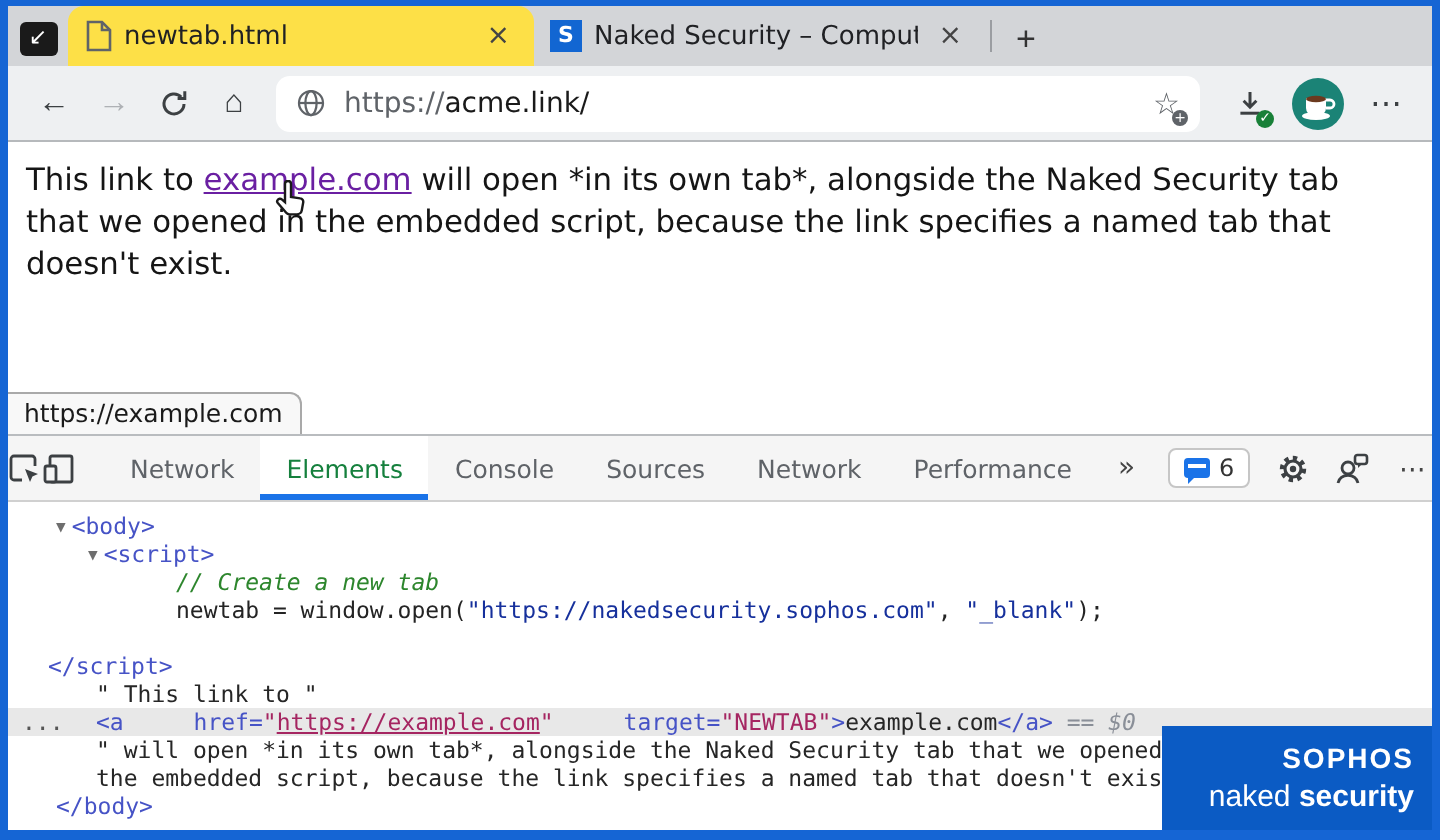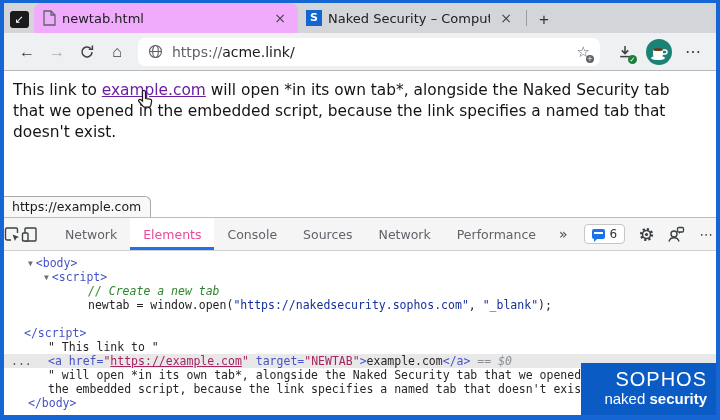--- a/index.html
+++ b/index.html
@@ -4,21 +4,21 @@
 <style>
   * { margin:0; padding:0; box-sizing:border-box; }
   html,body { width:720px; height:420px; font-family:"DejaVu Sans", sans-serif; }
   .win { width:720px; height:420px; background:#fff; border:4px solid #1565d4; border-top-width:3px; border-bottom-width:5px; display:flex; flex-direction:column; overflow:hidden; }
 
   
   .tabstrip { height:30px; background:#d3d5d8; display:flex; align-items:flex-end; flex-shrink:0; }
   .tab-actions { width:30px; height:28px; display:flex; align-items:center; justify-content:center; border:none; background:transparent; cursor:pointer; }
   .tab-actions .sq { width:19px; height:17px; background:#1a1a1a; border-radius:3px; color:#fff; font-size:11px; line-height:17px; text-align:center; }
   .tab { height:30px; display:flex; align-items:center; padding:0 8px; font-size:13px; color:#202124; }
-  .tab.active { background:#f0abfc; border-radius:8px 8px 0 0; width:264px; }
+  .tab.active { background:#fde047; border-radius:8px 8px 0 0; width:233px; }
   .tab.inactive { width:226px; }
   .tab .title { flex:1; overflow:hidden; white-space:nowrap; margin:0 6px; }
   .tab .x { font-size:14px; color:#444; padding:0 4px; cursor:pointer; }
   .doc-icon { flex-shrink:0; }
   .fav { width:16px; height:16px; background:#1266d2; color:#fff; font-size:11px; font-weight:bold; text-align:center; line-height:16px; flex-shrink:0; }
   .tabsep { width:1px; height:16px; background:#9a9da1; margin:0 4px 7px 2px; }
   .newtab-btn { border:none; background:transparent; font-size:17px; color:#333; margin-bottom:3px; padding:0 8px; cursor:pointer; }
 
   
   .navbar { height:38px; background:#eef0f2; display:flex; align-items:center; padding:0 8px; border-bottom:1px solid #b6b9bc; flex-shrink:0; }
@@ -39,46 +39,46 @@
   .page a { color:#6a1fa2; }
   .cursor { position:absolute; left:130px; top:19px; }
   .tooltip { position:absolute; left:0; bottom:0; background:#f8f8f8; border:1px solid #a9a9a9; border-left:none; border-bottom:none; border-radius:0 6px 0 0; font-size:12.5px; color:#1a1a1a; padding:2px 9px 3px 8px; }
 
   
   .devtools { flex:1; border-top:1px solid #b9bcbf; display:flex; flex-direction:column; position:relative; background:#fff; overflow:hidden; }
   .dt-bar { height:33px; background:#f5f5f5; border-bottom:1px solid #d0d0d0; display:flex; align-items:stretch; flex-shrink:0; }
   .dt-iconbtn { width:30px; border:none; background:transparent; display:flex; align-items:center; justify-content:center; cursor:pointer; color:#444; }
   .dt-tabs { display:flex; margin-left:14px; }
   .dt-tab { padding:0 13px; display:flex; align-items:center; font-size:12.5px; color:#5f6368; cursor:pointer; border-bottom:3px solid transparent; padding-top:3px; }
-  .dt-tab.active { background:#fff; color:#ec4899; border-bottom-color:#1a73e8; }
+  .dt-tab.active { background:#fff; color:#15803d; border-bottom-color:#1a73e8; }
   .dt-right { margin-left:auto; display:flex; align-items:center; padding-right:4px; }
   .chev { font-size:14px; color:#444; padding:0 10px; cursor:pointer; }
   .issues { display:flex; align-items:center; gap:5px; border:1px solid #c6c6c6; border-radius:4px; background:#fff; padding:2px 7px; margin:0 6px; cursor:pointer; }
   .bubble { width:13px; height:10px; background:#1a73e8; border-radius:2px; position:relative; }
   .bubble:after { content:""; position:absolute; left:2px; bottom:-3px; border:3px solid transparent; border-top-color:#1a73e8; border-left-color:#1a73e8; }
   .bubble i { position:absolute; left:2px; top:3px; width:9px; height:1.5px; background:#fff; }
   .issues .n { font-size:12px; color:#333; }
 
   .tree { flex:1; font-family:"DejaVu Sans Mono", monospace; font-size:11.5px; padding-top:5px; overflow:hidden; }
   .tl { height:14px; line-height:14px; white-space:pre; position:relative; }
   .tl.hl { background:#e8e8e8; }
   .mk { position:absolute; left:7px; color:#555; }
   .arw { color:#6e6e6e; font-size:8px; vertical-align:1px; margin-right:3px; }
   .tag { color:#4653c6; }
-  .attr { color:#4653c6; }
+  .attr { color:#4653c6;padding-left:28px; }
   .val { color:#a52561; }
   .vlink { color:#a52561; text-decoration:underline; }
   .cmt { color:#2d862d; font-style:italic; }
   .code { color:#242424; }
   .str { color:#16309c; }
   .txt { color:#262626; }
   .meta { color:#8a8f98; font-style:italic; }
 
   .logo { position:absolute; right:0; bottom:0; width:135px; height:52px; background:#0b5bc4; color:#fff; text-align:right; padding:7px 9px 0 0; font-family:"Liberation Sans", sans-serif; }
-  .logo .brand { font-size:20px; font-weight:normal; letter-spacing:1px; line-height:19px; }
+  .logo .brand { font-size:14px; font-weight:bold; letter-spacing:1px; line-height:19px; }
   .logo .sub { font-size:15px; line-height:19px; }
   .logo .sub b { font-weight:bold; }
   svg { display:block; }
 </style>
 </head>
 <body>
 
 <div class="win">
 
   <div class="tabstrip">

